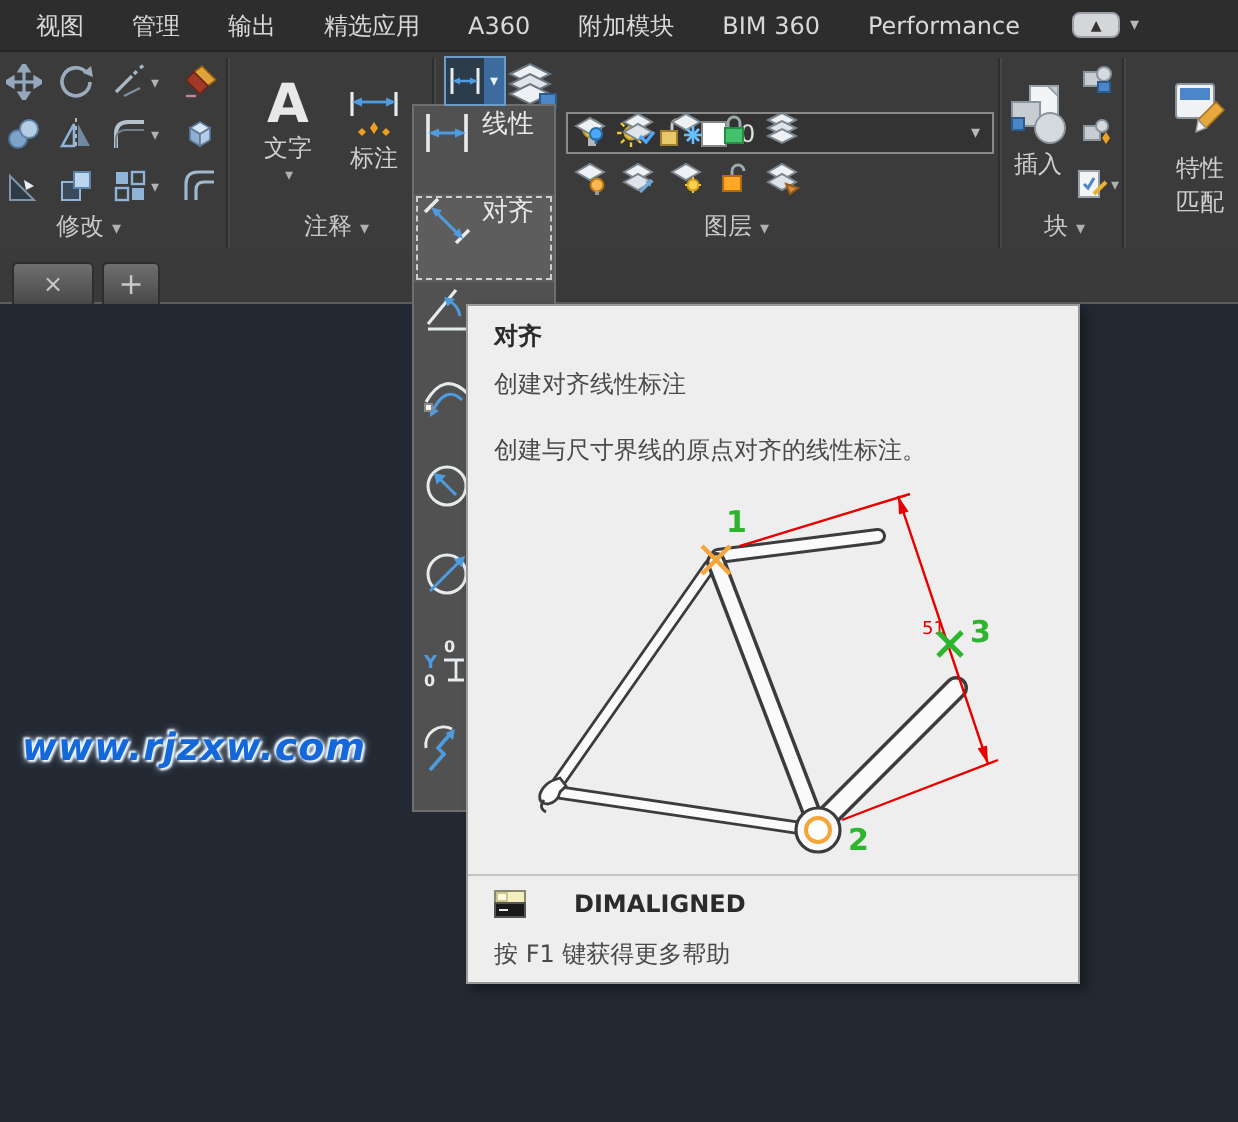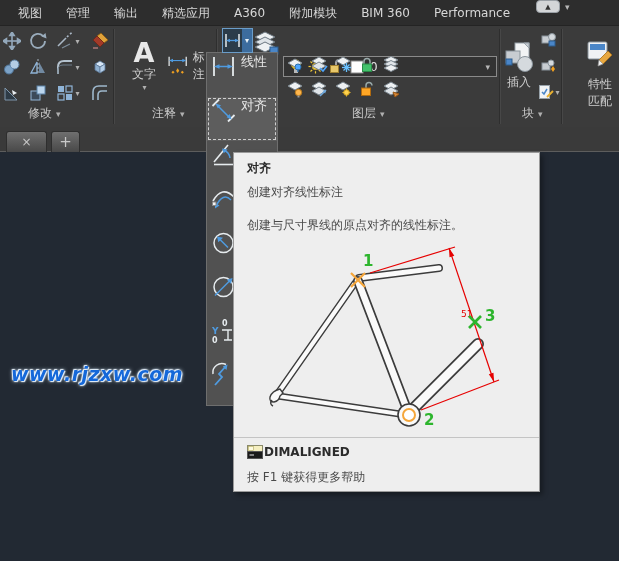--- a/index.html
+++ b/index.html
@@ -3,21 +3,21 @@
 <meta charset="utf-8">
 <style>
   * { margin:0; padding:0; box-sizing:border-box; }
   body { background:#111; }
   .screen { position:relative; width:619px; height:561px; overflow:hidden;
             font-family:"DejaVu Sans","Liberation Sans",sans-serif; background:#232a33; }
 
   
   .menubar { position:absolute; left:0; top:0; width:619px; height:26px;
              background:#2d2d2d; border-bottom:1px solid #242424;
-             display:flex; align-items:flex-start; padding-left:6px; z-index:3; }
+             display:flex; align-items:center; padding-left:6px; z-index:3; }
   .mi { color:#d8d8d8; font-size:12px; padding:0 12px; height:26px; line-height:26px; white-space:nowrap; cursor:default; }
   .panel-ctl { display:flex; align-items:center; margin-left:14px; gap:5px; }
   .panel-ctl .pill { width:24px; height:13px; background:#d4d6d8; border:1px solid #9aa0a6; border-radius:4px;
                      display:flex; align-items:center; justify-content:center; font-size:7px; color:#333; }
   .panel-ctl .caret { color:#b8b8b8; font-size:9px; }
 
   
   .ribbon { position:absolute; left:0; top:26px; width:619px; height:101px; background:#3b3b3b; z-index:2; }
   .sep-v { position:absolute; top:3px; width:2px; height:95px;
            background:linear-gradient(to right,#2e2e2e 50%,#474747 50%); }
@@ -67,21 +67,21 @@
   .fly-item.hl { background:#5d5d5d; outline:1px dashed #cfcfcf; outline-offset:-2px; }
 
   
   .tooltip { position:absolute; left:233px; top:152px; width:307px; height:340px;
              background:#eeeeee; border:1px solid #9a9a9a; box-shadow:3px 3px 5px rgba(0,0,0,0.35);
              z-index:10; }
   .tt-title { position:absolute; left:13px; top:7px; font-size:12px; font-weight:bold; color:#2b2b2b; }
   .tt-sub   { position:absolute; left:13px; top:31px; font-size:12px; color:#4a4a4a; }
   .tt-desc  { position:absolute; left:13px; top:64px; font-size:12px; color:#4a4a4a; }
   .tt-sep   { position:absolute; left:0; top:284px; width:100%; height:1px; background:#c4c4c4; }
-  .tt-cmd   { position:absolute; left:13px; top:292px; display:flex; align-items:center; gap:0;
+  .tt-cmd   { position:absolute; left:13px; top:292px; display:flex; align-items:center; gap:23px;
               font-size:12px; font-weight:bold; color:#2b2b2b; }
   .tt-help  { position:absolute; left:13px; top:316px; font-size:12px; color:#4a4a4a; }
   .tt-illus { position:absolute; left:8px; top:86px; }
 </style>
 </head>
 <body>
 
 <div class="screen">
 
   <div class="menubar">
@@ -197,21 +197,21 @@
     </div>
     <div class="panel-label" style="left:28px">
       <span>修改</span><span class="caret">▾</span>
     </div>
 
     <div class="tool" style="left:126px;top:4px;width:36px;height:72px;flex-direction:column">
       <span class="bigA">A</span>
       <span class="big-label">文字</span>
       <span class="dd-caret">▾</span>
     </div>
-    <div class="tool" style="left:166px;top:4px;width:42px;height:72px;flex-direction:row">
+    <div class="tool" style="left:166px;top:4px;width:42px;height:72px;flex-direction:column">
       <svg width="30" height="26" viewBox="0 0 30 26">
         <line x1="4" y1="1" x2="4" y2="13" stroke="#e6ebee" stroke-width="1.6"></line>
         <line x1="26" y1="1" x2="26" y2="13" stroke="#e6ebee" stroke-width="1.6"></line>
         <line x1="7" y1="6" x2="23" y2="6" stroke="#4f9be0" stroke-width="1.4"></line>
         <polygon points="4,6 9,3.8 9,8.2" fill="#4f9be0"></polygon>
           <polygon points="26,6 21,3.8 21,8.2" fill="#4f9be0"></polygon>
         <g fill="#f0a020">
             <polygon points="15,16 17,19 15,22 13,19"></polygon>
             <polygon points="9,19 11,21 9,23 7,21"></polygon>
             <polygon points="21,19 23,21 21,23 19,21"></polygon>

